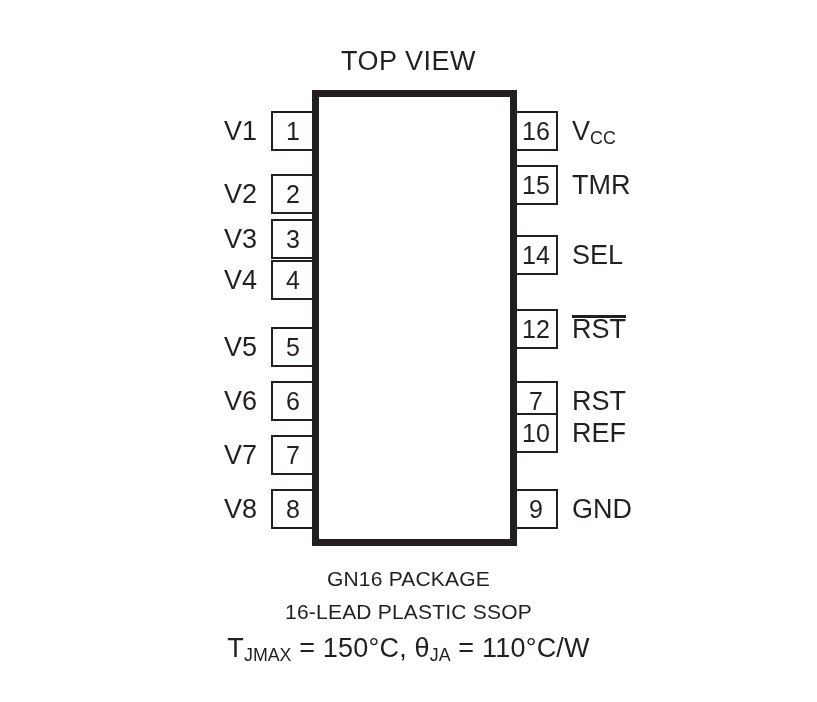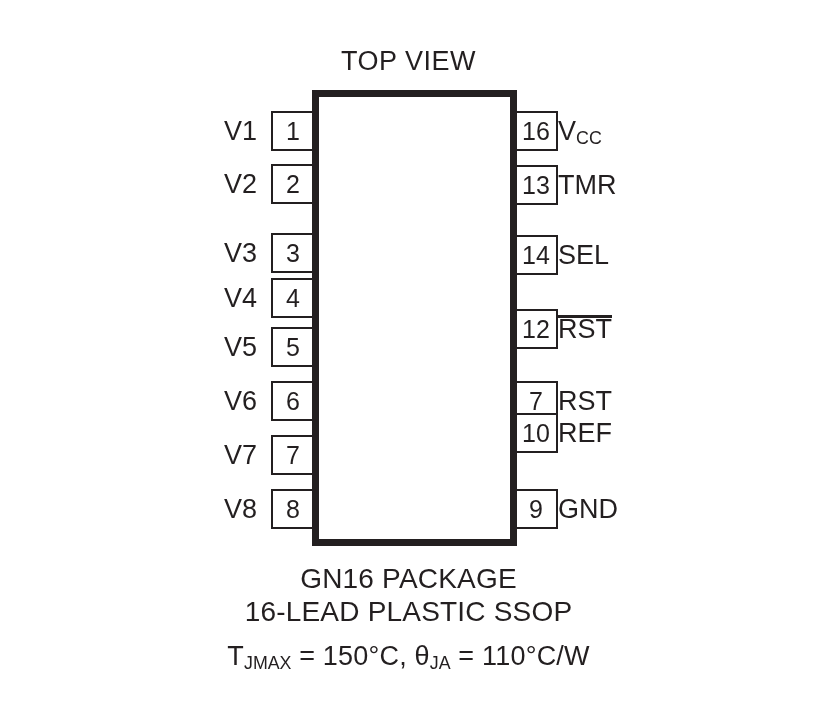--- a/index.html
+++ b/index.html
@@ -78,21 +78,21 @@
     border: 2.5px solid #231f20;
     background: #ffffff;
     display: flex;
     align-items: center;
     justify-content: center;
     font-size: 25px;
     line-height: 1;
     z-index: 1;
   }
   .pin-row.left .pin-box { margin-left: 14px; }
-  .pin-row.right .pin-box { }
+  .pin-row.right .pin-box { margin-right: 14px; }
 
   .pin-label {
     font-size: 27px;
     line-height: 1;
     white-space: nowrap;
   }
   .pin-row.left .pin-label { text-align: right; }
   .pin-row.right .pin-label { text-align: right; }
 
   
@@ -121,52 +121,52 @@
 
   
   .caption {
     position: absolute;
     left: 0;
     top: 562px;
     width: 817px;
     text-align: center;
   }
   .caption-line {
-    font-size: 28px;
+    font-size: 21px;
     line-height: 33px;
     white-space: nowrap;
     letter-spacing: 0.2px;
   }
   .caption-line.thermal {
     font-size: 27px;
-    margin-top: 12px;
+    margin-top: 4px;
   }
 </style>
 </head>
 <body>
 
 <div id="diagram">
 
   <div class="top-view-title">TOP VIEW</div>
 
   <div class="package-body"></div>
 
   <div class="pin-row left" style="top:111px">
     <span class="pin-label">V1</span>
     <span class="pin-box">1</span>
   </div>
-  <div class="pin-row left" style="top:164px">
+  <div class="pin-row left" style="top:174px">
     <span class="pin-label">V2</span>
     <span class="pin-box">2</span>
   </div>
-  <div class="pin-row left" style="top:233px">
+  <div class="pin-row left" style="top:219px">
     <span class="pin-label">V3</span>
     <span class="pin-box">3</span>
   </div>
-  <div class="pin-row left" style="top:278px">
+  <div class="pin-row left" style="top:260px">
     <span class="pin-label">V4</span>
     <span class="pin-box">4</span>
   </div>
   <div class="pin-row left" style="top:327px">
     <span class="pin-label">V5</span>
     <span class="pin-box">5</span>
   </div>
   <div class="pin-row left" style="top:381px">
     <span class="pin-label">V6</span>
     <span class="pin-box">6</span>
@@ -178,21 +178,21 @@
   <div class="pin-row left" style="top:489px">
     <span class="pin-label">V8</span>
     <span class="pin-box">8</span>
   </div>
 
   <div class="pin-row right" style="top:111px">
     <span class="pin-box">16</span>
     <span class="pin-label"><span>V</span><sub>CC</sub></span>
   </div>
   <div class="pin-row right" style="top:165px">
-    <span class="pin-box">13</span>
+    <span class="pin-box">15</span>
     <span class="pin-label">TMR</span>
   </div>
   <div class="pin-row right" style="top:235px">
     <span class="pin-box">14</span>
     <span class="pin-label">SEL</span>
   </div>
   <div class="pin-row right" style="top:309px">
     <span class="pin-box">12</span>
     <span class="pin-label"><span class="overline">RST</span></span>
   </div>

